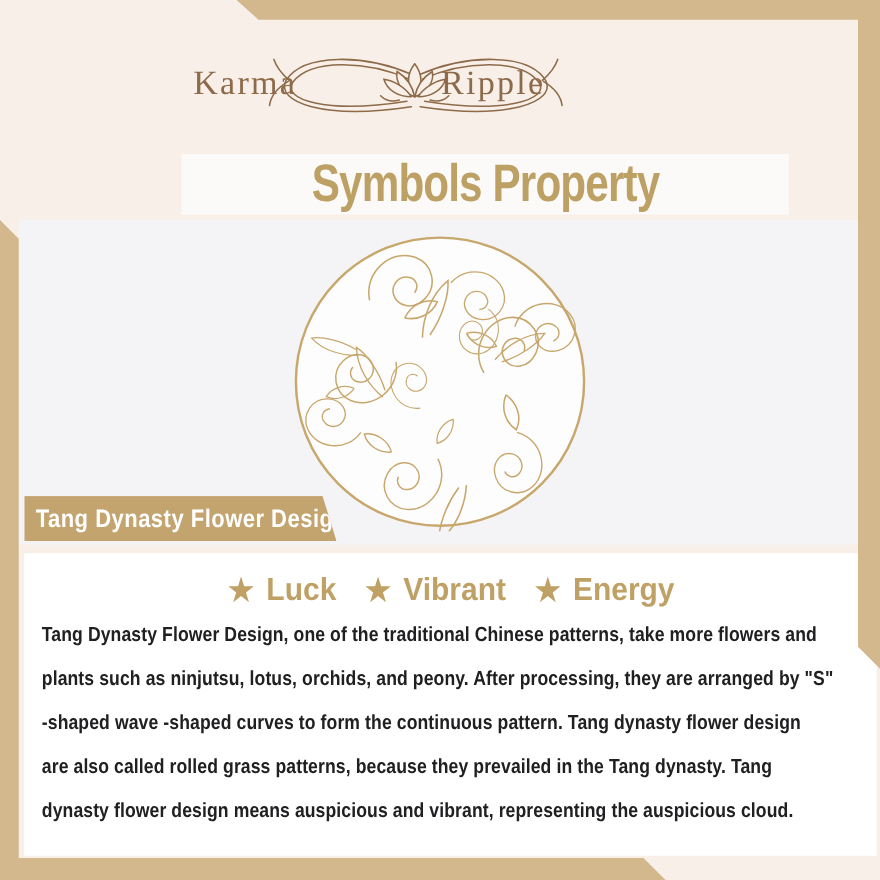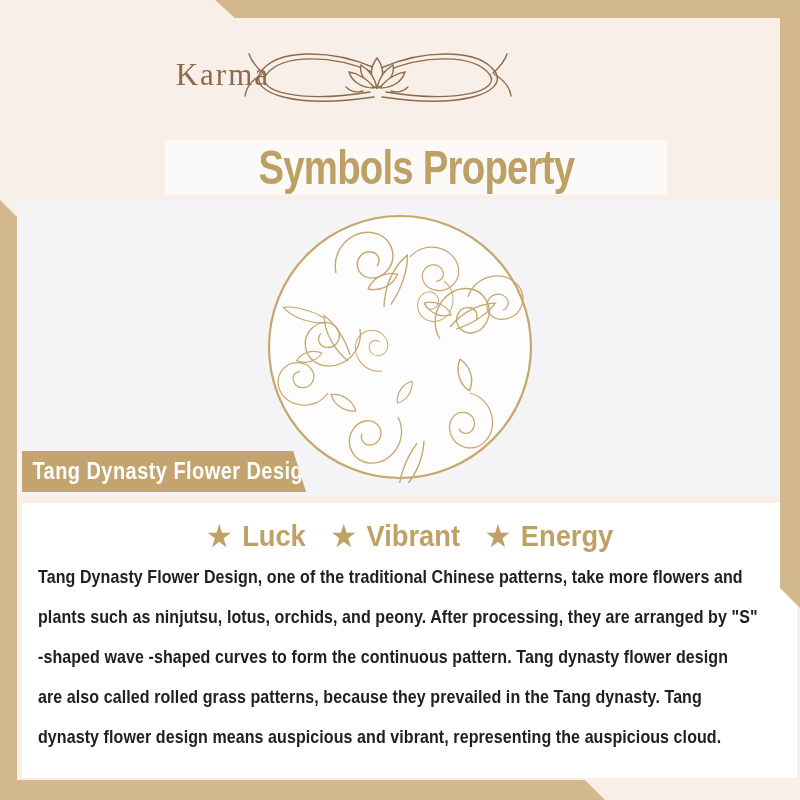--- a/index.html
+++ b/index.html
@@ -14,21 +14,21 @@
 
   
   .logo{position:absolute;left:0;top:0;width:717px;height:140px;}
   .logo svg{position:absolute;left:0;top:0;}
   .logo-word{position:absolute;top:58px;font-family:"Liberation Serif",serif;
              font-size:31px;color:var(--logo-brown);letter-spacing:2px;line-height:34px;}
   .logo-word.karma{right:447px;}
   .logo-word.ripple{left:401px;}
 
   
-  .title-band{position:absolute;left:165px;top:140px;width:502px;height:55px;
+  .title-band{position:absolute;left:165px;top:140px;width:552px;height:55px;
               background:var(--band-white);display:flex;align-items:flex-end;justify-content:center;}
   .title-band .title{font-size:48px;font-weight:bold;color:var(--gold-title);
                      letter-spacing:-1px;white-space:nowrap;transform:scaleX(0.8);}
 
   
   .mid-panel{position:absolute;left:17px;top:200px;width:766px;height:295px;background:var(--panel-gray);}
   .ornament{position:absolute;left:264px;top:211px;}
 
   
   .design-label{position:absolute;left:22px;top:451px;width:284px;height:41px;
@@ -73,20 +73,21 @@
       <path d="M 377,58 C 370,67 369,78 377,88 C 385,78 384,67 377,58"></path>
       <path d="M 377,88 C 366,84 359,75 361,65 C 369,70 375,78 377,88"></path>
       <path d="M 377,88 C 388,84 395,75 393,65 C 385,70 379,78 377,88"></path>
       <path d="M 374,88 C 362,88 352,82 349,72 C 357,73 368,79 374,88"></path>
       <path d="M 380,88 C 392,88 402,82 405,72 C 397,73 386,79 380,88"></path>
       <path d="M 346,87 Q 353,94 363,91" fill="none"></path>
       <path d="M 408,87 Q 401,94 391,91" fill="none"></path>
     </g>
   </svg>
   <span class="logo-word karma">Karma</span>
+  <span class="logo-word ripple">Ripple</span>
 </div>
 
 <div class="title-band">
   <div class="title">Symbols Property</div>
 </div>
 
 <div class="mid-panel"></div>
 
 <svg class="ornament" width="272" height="272" viewBox="0 0 272 272">
   <defs>

